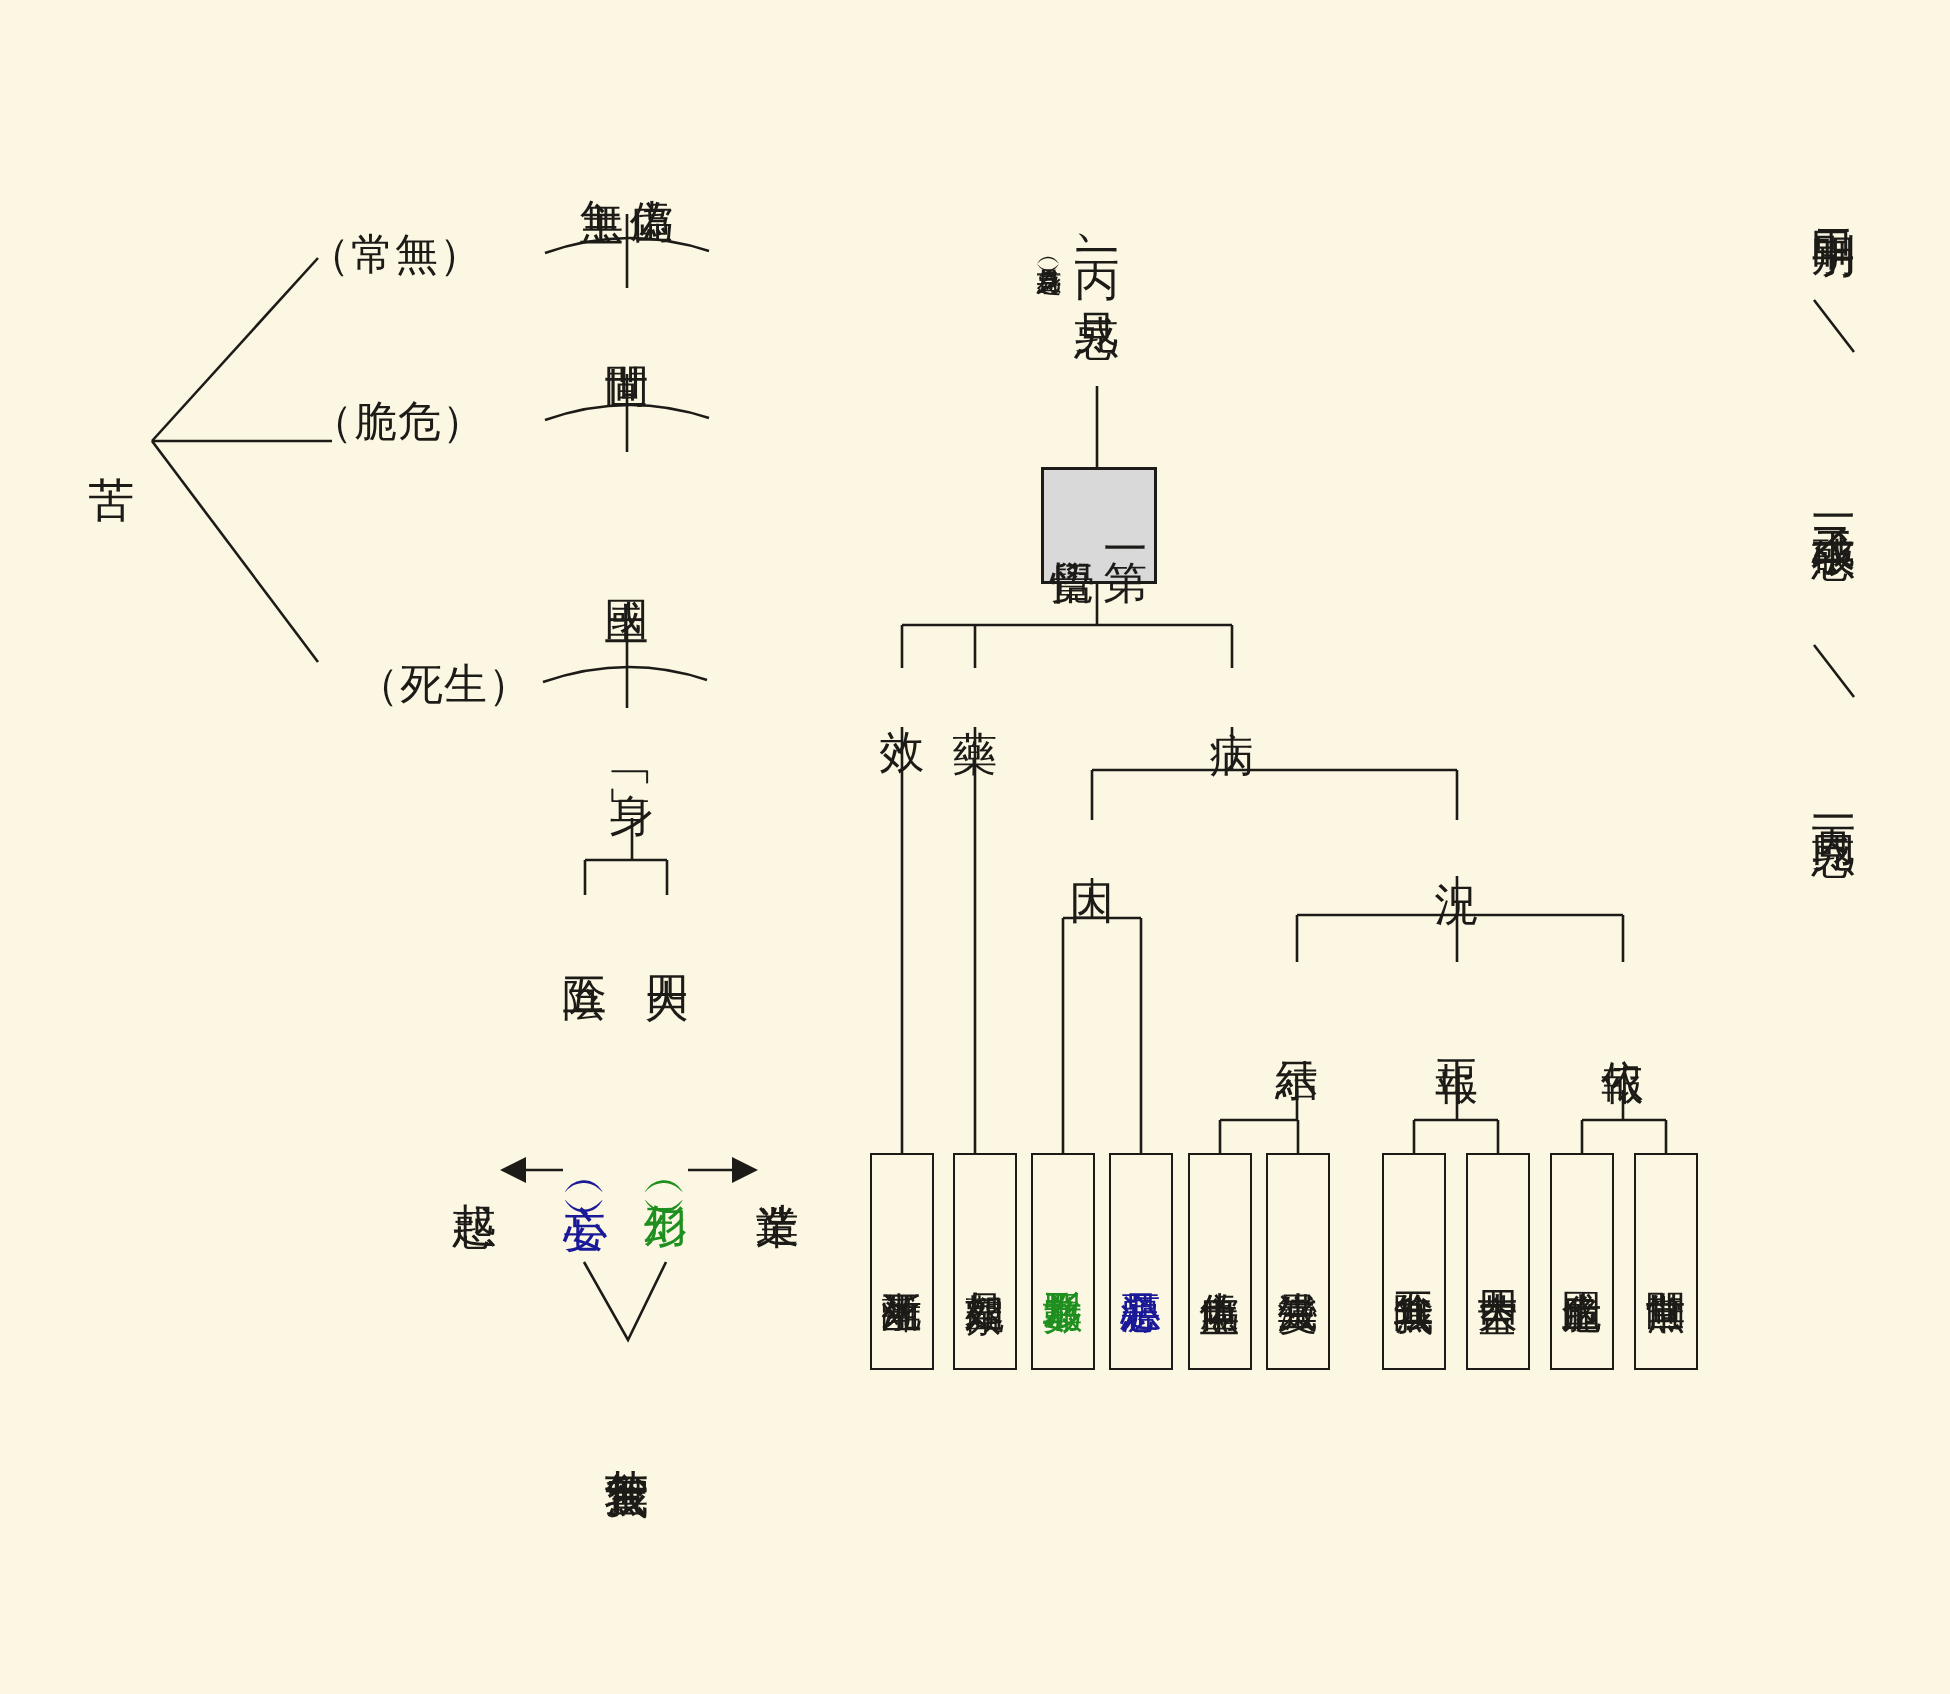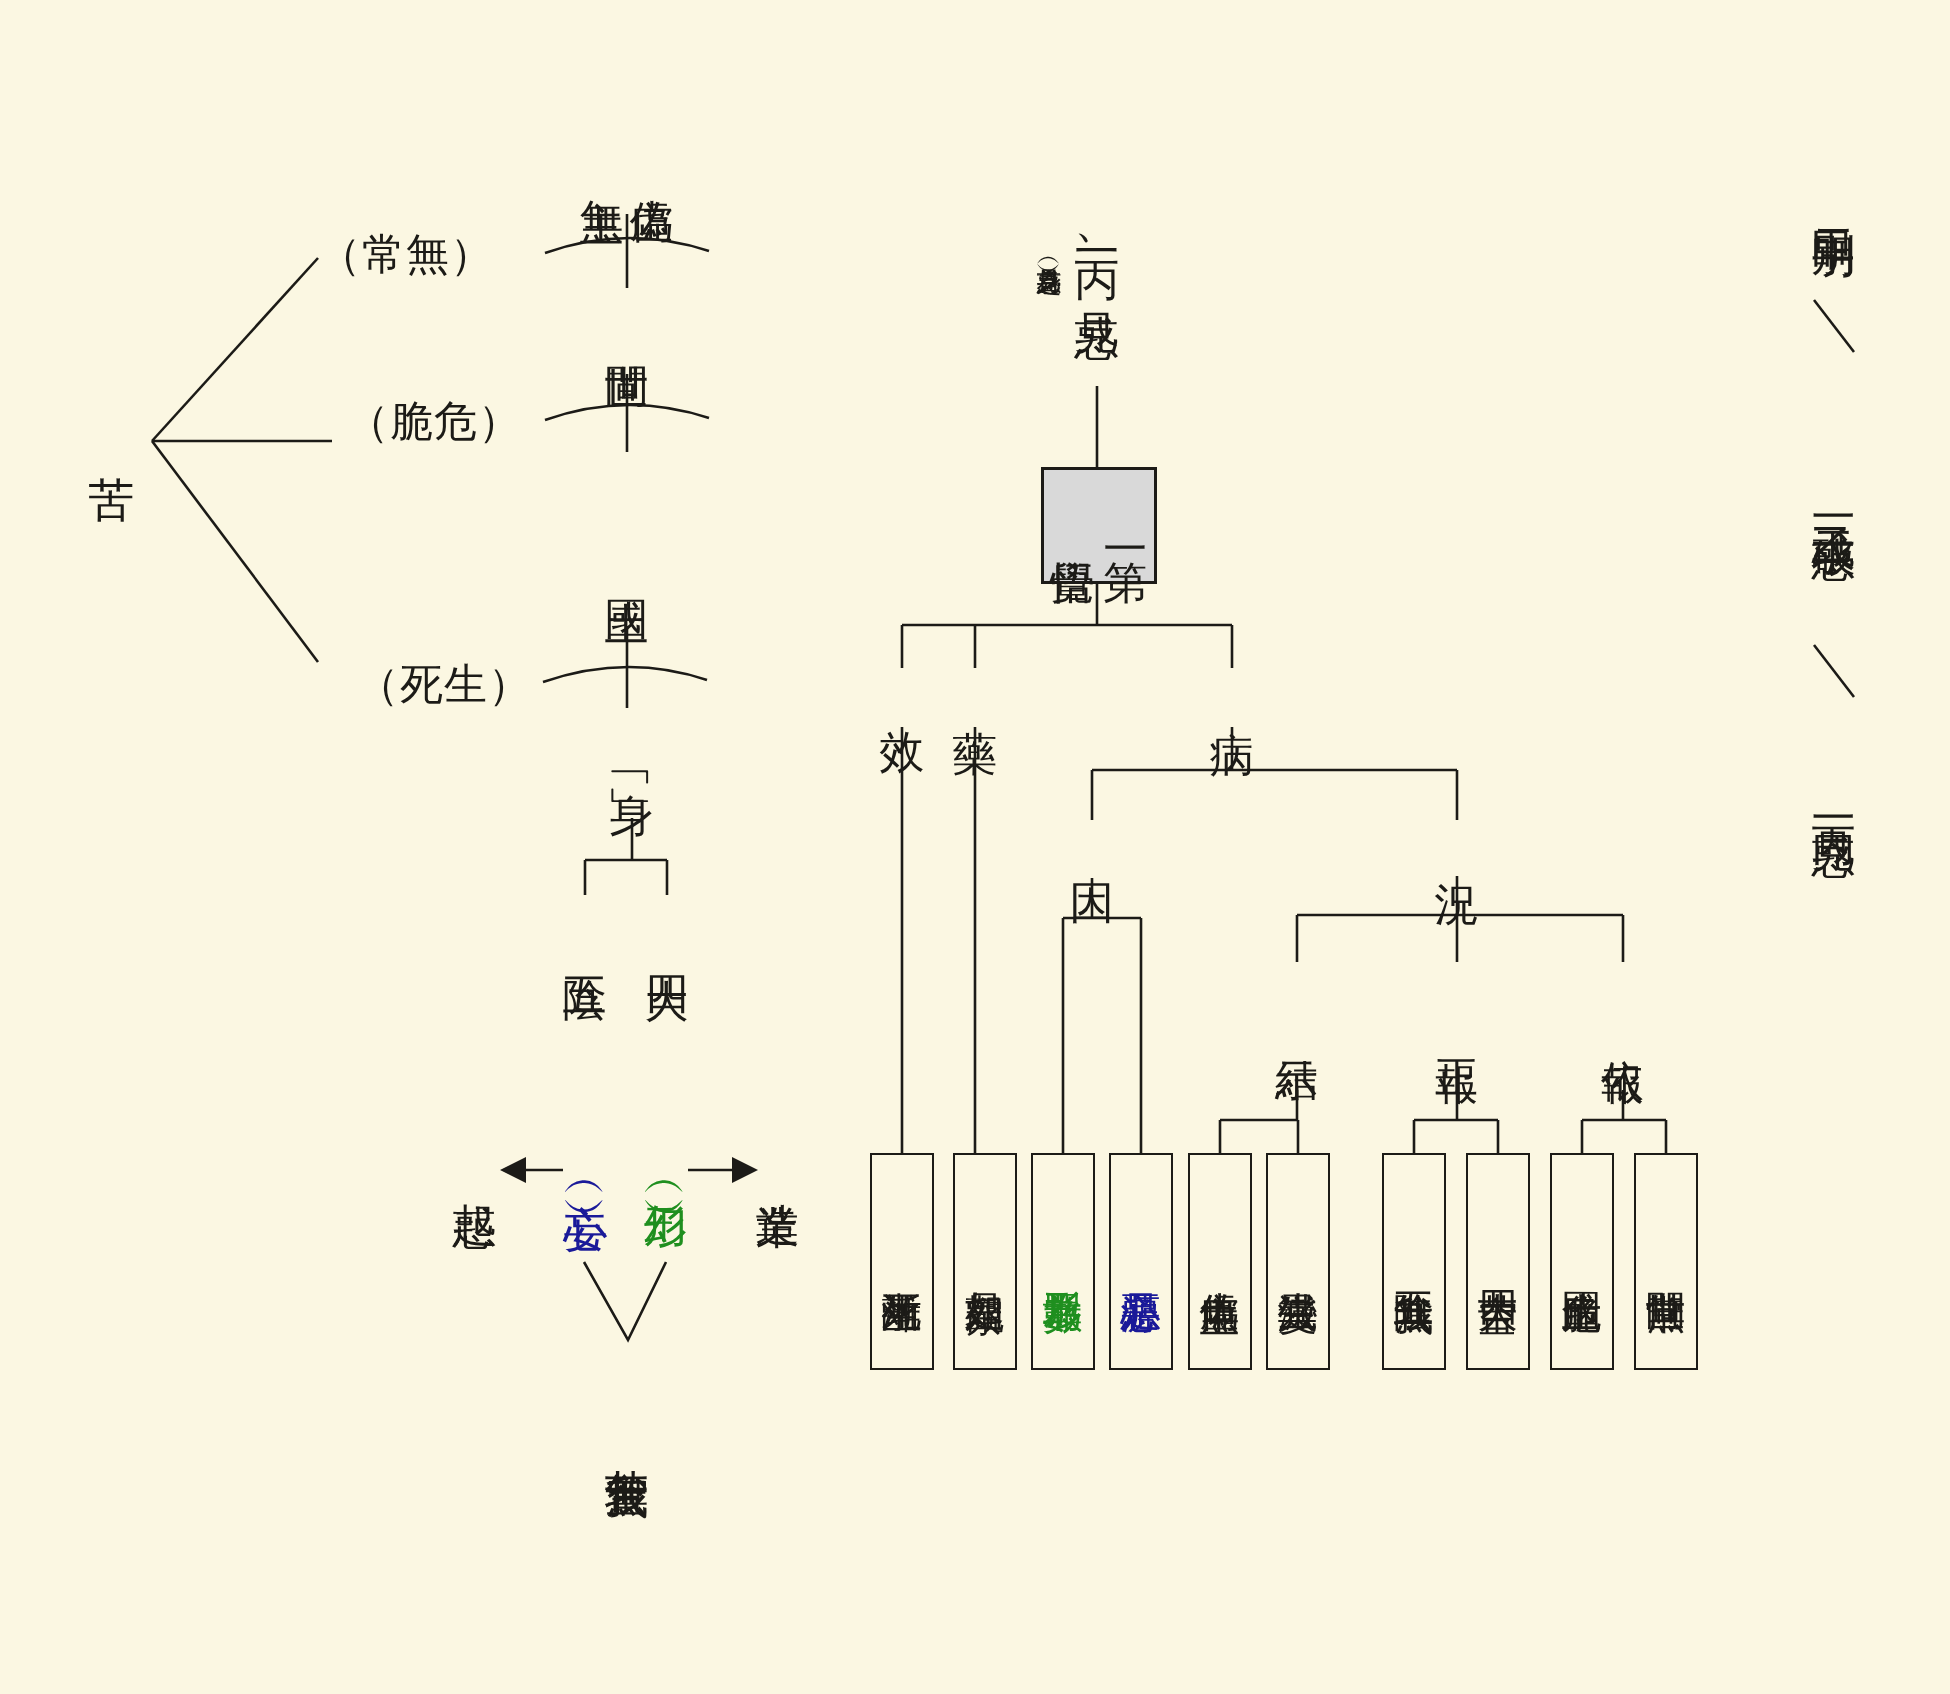--- a/index.html
+++ b/index.html
@@ -125,22 +125,22 @@
     </g>
 
     <g>
       <line x1="1814" y1="300" x2="1854" y2="352"></line>
       <line x1="1814" y1="645" x2="1854" y2="697"></line>
     </g>
   </svg>
 
   <div class="vtext" style="left:112px;top:441px;font-size:46px">苦</div>
 
-  <div class="htext" style="left:406px;top:255px">（常無）</div>
-  <div class="htext" style="left:434px;top:422px">（脆危）</div>
+  <div class="htext" style="left:395px;top:255px">（常無）</div>
+  <div class="htext" style="left:398px;top:422px">（脆危）</div>
   <div class="htext" style="left:444px;top:685px">（死生）</div>
 
   <div class="vtext" style="left:627px;top:166px">虛偽
 無主</div>
   <div class="vtext" style="left:627px;top:332px">世間</div>
   <div class="vtext" style="left:627px;top:567px">國土</div>
   <div class="vtext" style="left:632px;top:760px">「身」</div>
 
   <div class="vtext" style="left:585px;top:944px">五陰</div>
   <div class="vtext" style="left:667px;top:944px">四大</div>

